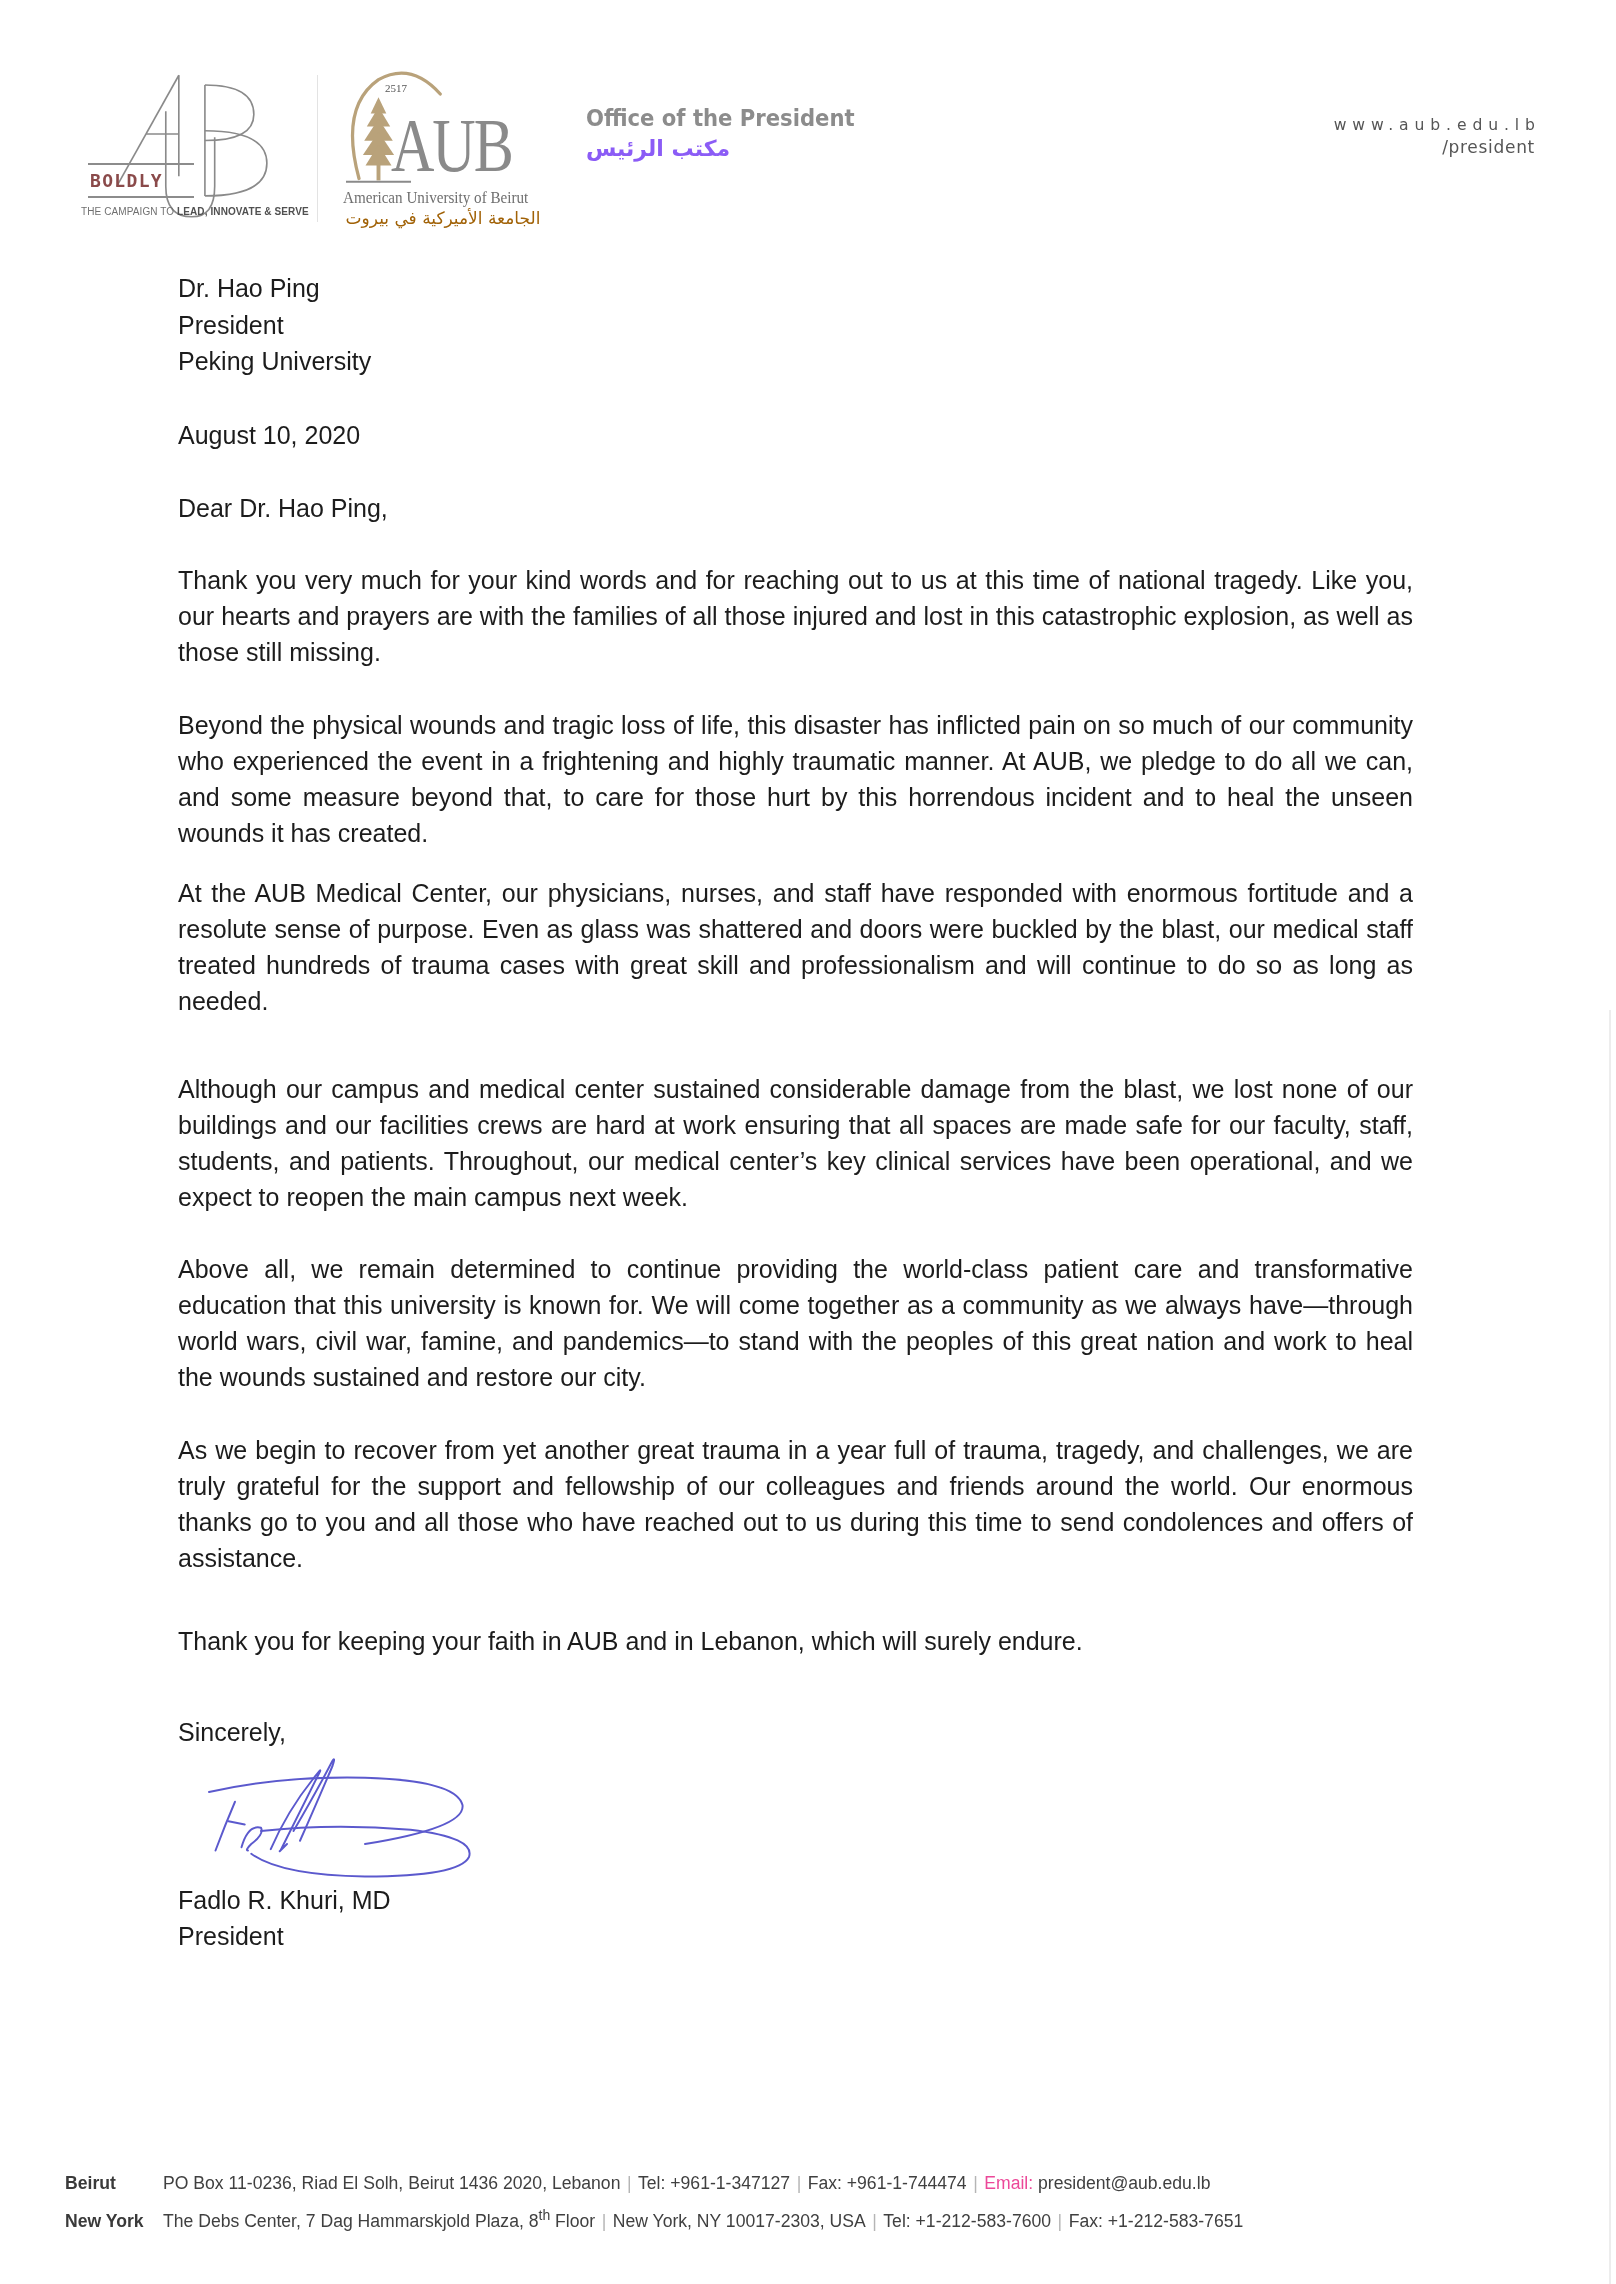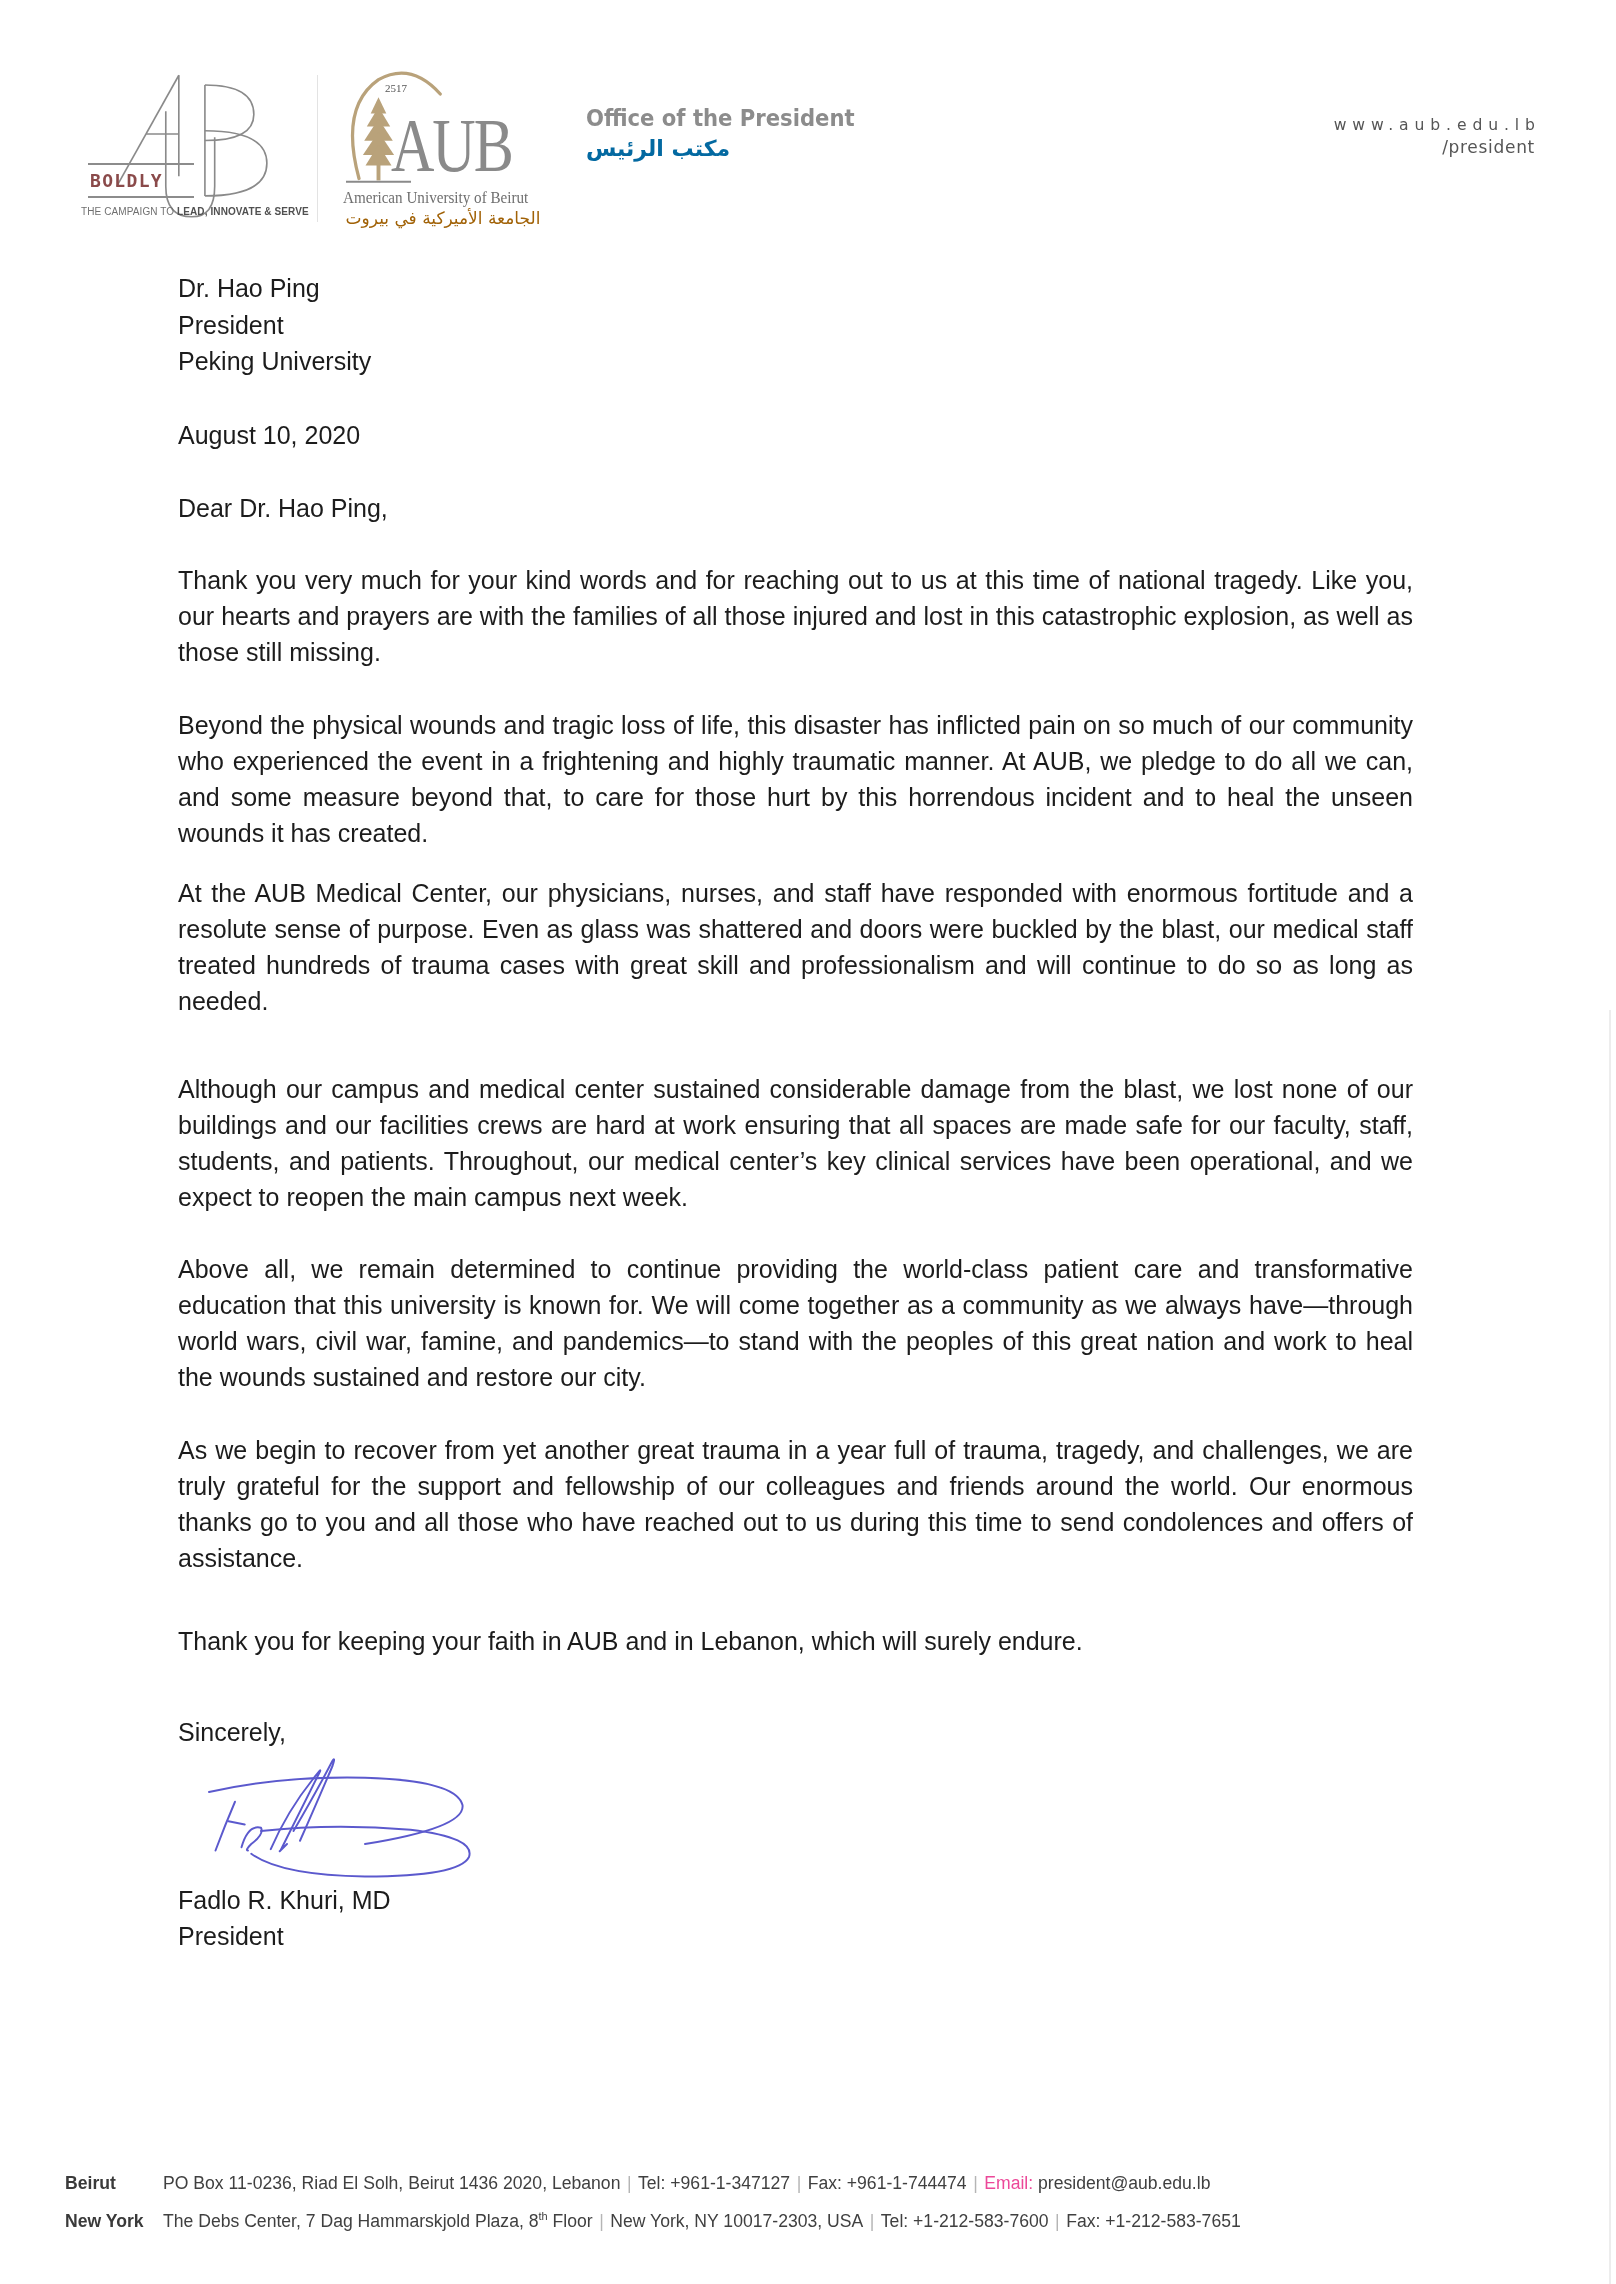--- a/index.html
+++ b/index.html
@@ -25,21 +25,21 @@
   .seal-name { position: absolute; left: 52px; top: 39px; font-family: "Liberation Serif", serif;
                font-size: 77px; color: #8a8a8a; letter-spacing: -2.6px; line-height: 77px; transform: scaleX(0.78); transform-origin: left top; }
   .seal-en { position: absolute; left: 3.9px; top: 119px; font-family: "Liberation Serif", serif;
              font-size: 17.6px; color: #6f6f6f; white-space: nowrap; transform: scaleX(0.86); transform-origin: left top; }
   .seal-ar { position: absolute; left: 6.5px; top: 140px; font-family: "DejaVu Sans", sans-serif;
              font-size: 17px; color: #a16207; white-space: nowrap; direction: rtl; width: 195px; text-align: center; }
 
   .office-title { position: absolute; left: 586px; top: 104px; font-family: "DejaVu Sans", sans-serif;
                   font-weight: bold; font-size: 23.5px; color: #8c8c8c; white-space: nowrap; transform: scaleX(0.9); transform-origin: left top; }
   .office-title-ar { position: absolute; left: 586px; top: 136px; font-family: "DejaVu Sans", sans-serif;
-                     font-weight: bold; font-size: 22px; color: #0369a1; white-space: nowrap; }
+                     font-weight: bold; font-size: 22px; color: #8b5cf6; white-space: nowrap; }
 
   .url-block { position: absolute; right: 81px; top: 114px; text-align: right;
                font-family: "DejaVu Sans", sans-serif; color: #555; }
   .url-line1 { font-size: 15.6px; letter-spacing: 5.9px; margin-right: -5.9px; line-height: 22px; text-align: center; }
   .url-line2 { font-size: 17px; letter-spacing: 0.7px; line-height: 23.5px; }
 
   
   .letter { position: absolute; left: 178px; top: 0; width: 1235px;
             font-family: "Liberation Sans", sans-serif; font-size: 25px; line-height: 36px; color: #1c1c1c; }
   .letter .line { position: absolute; left: 0; white-space: nowrap; }
@@ -48,21 +48,21 @@
   
   .signature { position: absolute; left: 202px; top: 1753px; width: 300px; height: 130px; }
 
   
   .footer { position: absolute; left: 65px; top: 2173px; width: 1499px;
             font-family: "Liberation Sans", sans-serif; font-size: 17.6px; color: #404040; }
   .footer-row { position: absolute; left: 0; white-space: nowrap; }
   .footer-city { display: inline-block; width: 98px; font-weight: bold; color: #3a3a3a; }
   .footer-sep { color: #b5b5b5; padding: 0 6.5px; }
   .footer-email-label { color: #ec4899; }
-  .sup { font-size: 11px; vertical-align: super; line-height: 0; margin-top: 39px; }
+  .sup { font-size: 14px; vertical-align: super; line-height: 0; margin-top: 39px; }
 
   .scan-edge { position: absolute; right: 5.2px; top: 1010px; width: 2px; height: 1274px; background: #ededed; }
 </style>
 </head>
 <body>
 
 <div class="letterhead">
 
   <div class="campaign-logo">
     <svg width="225" height="150" viewBox="0 0 345 230">

